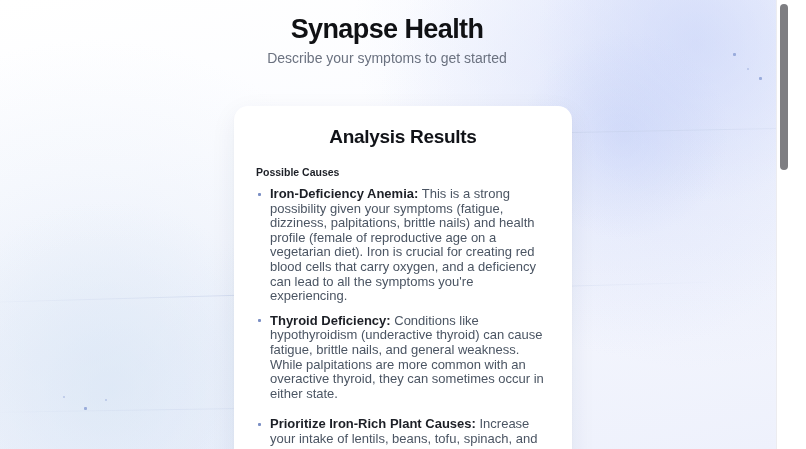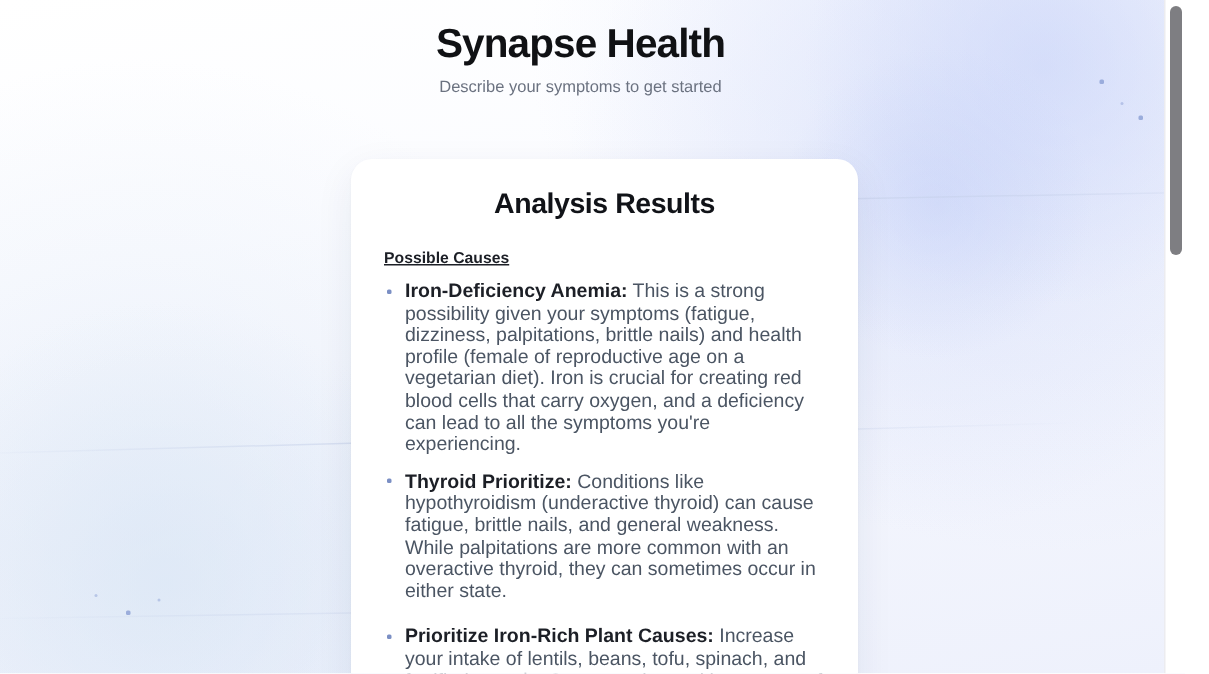--- a/index.html
+++ b/index.html
@@ -51,21 +51,21 @@
   .dot.sm { width:2px; height:2px; opacity:.5; }
 
   
   .header { position:absolute; left:0; right:16px; top:12px; text-align:center; }
   .app-title {
     font-size:27px; font-weight:700; color:#101114;
     letter-spacing:-0.6px; line-height:34px;
   }
   .app-subtitle {
     margin-top:5px;
-    font-size:11px; color:#6b7280; line-height:14px;
+    font-size:14px; color:#6b7280; line-height:14px;
   }
 
   
   .card {
     position:absolute;
     left:234px; top:106px;
     width:338px; height:400px;
     background:#ffffff;
     border-radius:14px;
     box-shadow:0 1px 2px rgba(20,30,60,0.04), 0 8px 26px rgba(30,45,90,0.07);
@@ -76,21 +76,20 @@
     text-align:center;
     font-size:19px; font-weight:700; color:#111318;
     letter-spacing:-0.3px;
     margin-bottom:18px;
   }
   .section { margin-bottom:4px; }
   .section + .section { margin-top:16px; }
   .section-heading {
     font-size:10.5px; font-weight:700; color:#1c1f26;
     margin-bottom:9px;
-    text-decoration:underline;
   }
   ul.bullets { list-style:none; }
   ul.bullets li {
     position:relative;
     padding-left:14px;
     margin-bottom:10px;
     font-size:13px;
     line-height:14.6px;
     color:#4b5563;
   }
@@ -146,21 +145,21 @@
     <div class="app-subtitle">Describe your symptoms to get started</div>
   </div>
 
   <div class="card">
     <div class="card-title">Analysis Results</div>
     <div id="sections-host">
         <div class="section">
           <div class="section-heading">Possible Causes</div>
           <ul class="bullets">
             <li><span class="lead">Iron-Deficiency Anemia:</span><span> This is a strong possibility given your symptoms (fatigue, dizziness, palpitations, brittle nails) and health profile (female of reproductive age on a vegetarian diet). Iron is crucial for creating red blood cells that carry oxygen, and a deficiency can lead to all the symptoms you're experiencing.</span></li>
-            <li><span class="lead">Thyroid Prioritize:</span><span> Conditions like hypothyroidism (underactive thyroid) can cause fatigue, brittle nails, and general weakness. While palpitations are more common with an overactive thyroid, they can sometimes occur in either state.</span></li>
+            <li><span class="lead">Thyroid Deficiency:</span><span> Conditions like hypothyroidism (underactive thyroid) can cause fatigue, brittle nails, and general weakness. While palpitations are more common with an overactive thyroid, they can sometimes occur in either state.</span></li>
           </ul>
         </div>
         <div class="section">
           <ul class="bullets">
             <li><span class="lead">Prioritize Iron-Rich Plant Causes:</span><span> Increase your intake of lentils, beans, tofu, spinach, and fortified cereals. Consume them with a source of Vitamin C (like citrus fruits, bell peppers, or tomatoes) to enhance iron absorption.</span></li>
           </ul>
         </div>
       </div>
   </div>
 

